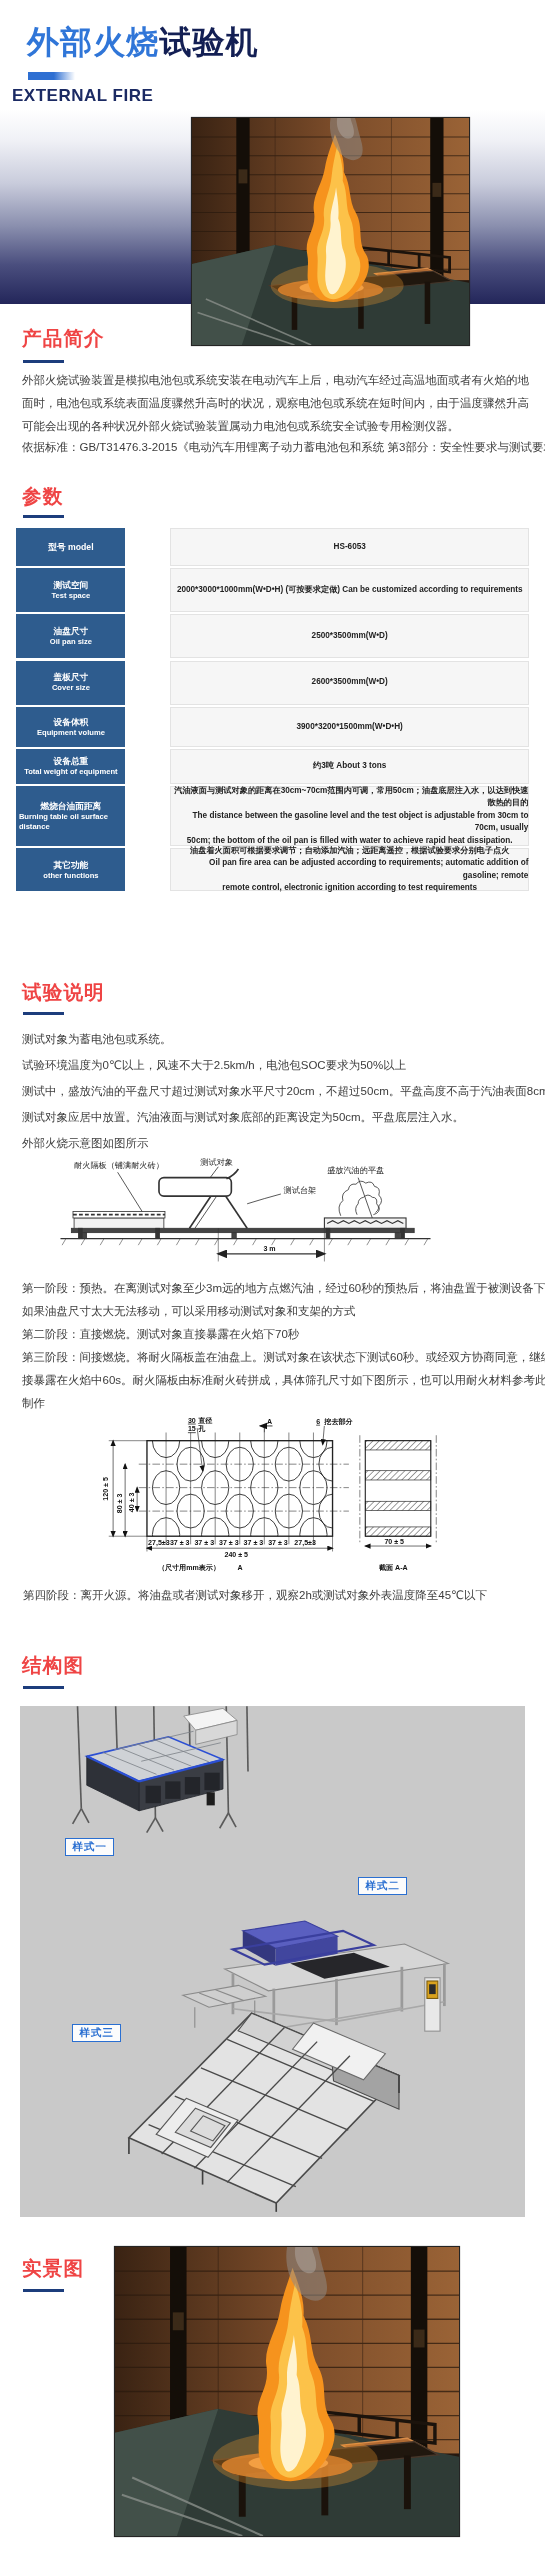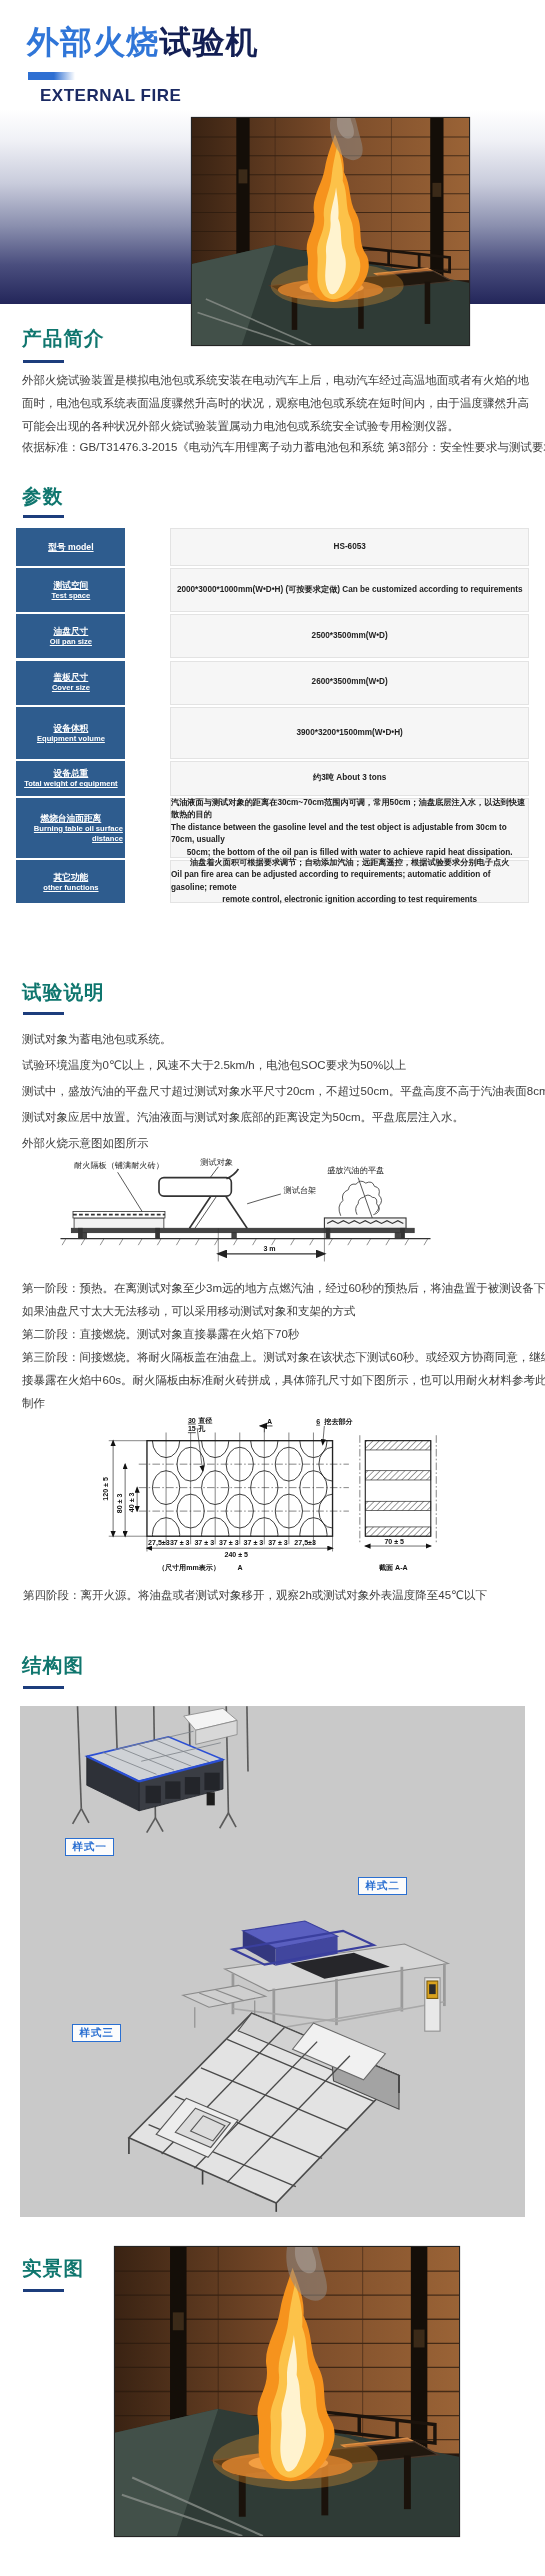--- a/index.html
+++ b/index.html
@@ -5,44 +5,44 @@
   html,body{margin:0;padding:0;background:#ffffff;}
   body{font-family:"Liberation Sans","DejaVu Sans",sans-serif;color:#3c3c3c;}
   .page{position:relative;width:545px;height:2576px;margin:0 auto;background:#fff;overflow:hidden;}
   .abs{position:absolute;}
 
   
   .main-title{left:27px;top:21px;font-size:32px;font-weight:900;letter-spacing:1.1px;white-space:nowrap;}
   .main-title .hl{color:#3076d8;}
   .main-title .rest{color:#131f54;}
   .blue-bar{left:28px;top:72px;width:47px;height:8.2px;background:linear-gradient(90deg,#2e6fd2 0%,#2e6fd2 55%,rgba(46,111,210,0) 100%);}
-  .subtitle{left:40px;top:86px;font-size:17px;font-weight:bold;color:#1b2a63;letter-spacing:0.5px;}
+  .subtitle{left:12px;top:86px;font-size:17px;font-weight:bold;color:#1b2a63;letter-spacing:0.5px;}
 
   
   .hero{left:0;top:109px;width:545px;height:195px;
     background:linear-gradient(180deg,#ffffff 0%,#f0f1f6 16%,#c9ccdc 38%,#8a8fae 60%,#4a4e7e 80%,#23265a 100%);}
   .photo-frame{background:#17110c;box-shadow:0 0 0 1.1px #242424;}
 
   
-  .sec-title{font-size:19.6px;font-weight:bold;color:#0f766e;letter-spacing:1.1px;white-space:nowrap;}
+  .sec-title{font-size:19.6px;font-weight:bold;color:#ef4444;letter-spacing:1.1px;white-space:nowrap;}
   .sec-underline{width:41px;height:3.3px;background:#1c3d7c;}
 
   .body-text{font-size:11.5px;color:#3c3c3c;}
   .para{width:507px;line-height:23px;text-align:justify;}
   .line-list div{height:26px;line-height:26px;white-space:nowrap;}
   .stage-list div{height:23px;line-height:23px;white-space:nowrap;}
 
   
   .ptable{left:16.4px;top:528px;width:513px;display:flex;flex-direction:column;}
   .prow{display:flex;margin-bottom:2.2px;}
-  .pcell-l{width:109px;background:#2e5c8e;color:#fff;display:flex;flex-direction:column;align-items:center;justify-content:center;text-align:right;margin-right:1.6px;text-decoration:underline;}
+  .pcell-l{width:109px;background:#2e5c8e;color:#fff;display:flex;flex-direction:column;align-items:center;justify-content:center;text-align:left;margin-right:1.6px;}
   .pcell-l .cn{font-size:8.7px;font-weight:bold;line-height:12px;}
   .pcell-l .en{font-size:7.6px;font-weight:bold;line-height:10.4px;}
   .pcell-l .en:empty{display:none;}
-  .pcell-r{flex:1;background:#f6f6f6;border:0.5px solid #e3e3e3;display:flex;flex-direction:column;align-items:center;justify-content:center;text-align:left;color:#222;margin-left:43px;}
+  .pcell-r{flex:1;background:#f6f6f6;border:0.5px solid #e3e3e3;display:flex;flex-direction:column;align-items:center;justify-content:center;text-align:right;color:#222;margin-left:43px;}
   .pcell-r div{font-size:8.2px;font-weight:bold;line-height:12.5px;}
   .pcell-r div:empty{display:none;}
 
   
   .gray-panel{left:20px;top:1706px;width:505px;height:511px;background:#c9c9c9;}
   .style-label{position:absolute;border:1.1px solid #2a6fd1;background:rgba(255,255,255,.95);color:#2a6fd1;
     font-size:10.4px;font-weight:bold;padding:1.1px 6.5px;letter-spacing:1.1px;white-space:nowrap;}
 
   svg text{font-family:"Liberation Sans","DejaVu Sans",sans-serif;}
   .diag-label{font-size:15px;fill:#222;}
@@ -156,21 +156,21 @@
     </div>
     <div class="prow" style="height:44px">
       <div class="pcell-l">
           <div class="cn">盖板尺寸</div>
           <div class="en">Cover size</div>
         </div>
       <div class="pcell-r">
           <div>2600*3500mm(W•D)</div>
         </div>
     </div>
-    <div class="prow" style="height:52px">
+    <div class="prow" style="height:40px">
       <div class="pcell-l">
           <div class="cn">设备体积</div>
           <div class="en">Equipment volume</div>
         </div>
       <div class="pcell-r">
           <div>3900*3200*1500mm(W•D•H)</div>
         </div>
     </div>
     <div class="prow" style="height:35px">
       <div class="pcell-l">

